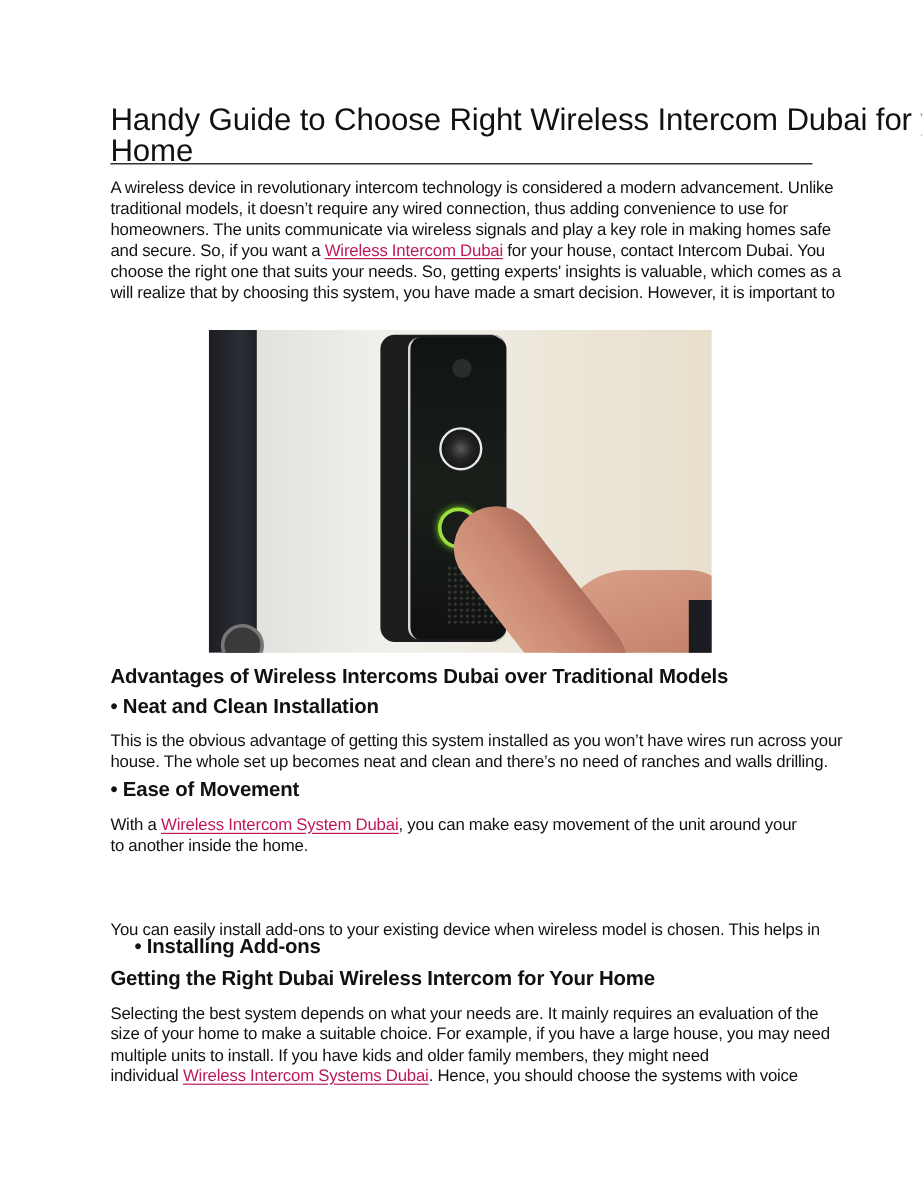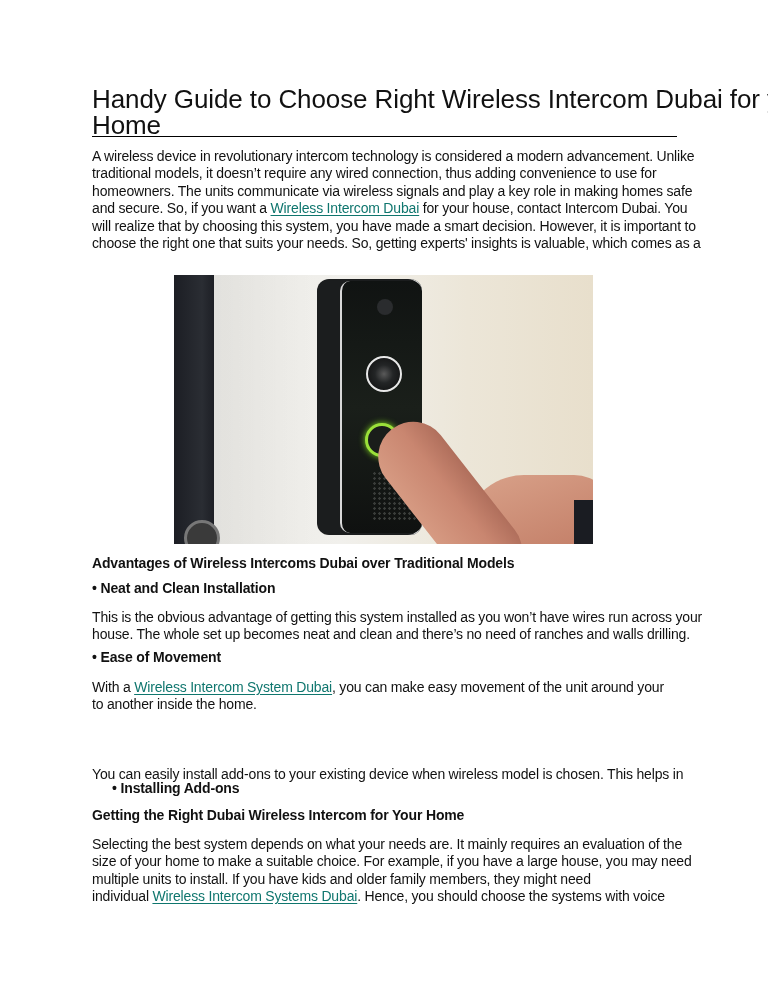--- a/index.html
+++ b/index.html
@@ -48,28 +48,28 @@
       font-size: 14px;
       line-height: 17.4px;
       color: #111;
       letter-spacing: -0.15px;
       word-spacing: -0.2px;
     }
     .heading {
       position: absolute;
       left: 0;
       width: 585px;
-      font-size: 14px;
+      font-size: 17px;
       line-height: 17.4px;
       font-weight: bold;
       color: #111;
       letter-spacing: -0.15px;
     }
     a.link {
-      color: #0f766e;
+      color: #be185d;
       text-decoration: underline;
       text-underline-offset: 2px;
     }
     .line { display: block; white-space: nowrap; }
 
     
     .photo {
       position: absolute;
       left: 174px;
       top: 275px;
@@ -177,22 +177,22 @@
     <span class="line">Handy Guide to Choose Right Wireless Intercom Dubai for your</span>
     <span class="line">Home</span>
   </div>
   <div class="title-rule"></div>
 
   <div class="para" style="top:148px;">
     <span class="line">A wireless device in revolutionary intercom technology is considered a modern advancement. Unlike</span>
     <span class="line">traditional models, it doesn’t require any wired connection, thus adding convenience to use for</span>
     <span class="line">homeowners. The units communicate via wireless signals and play a key role in making homes safe</span>
     <span class="line"><span>and secure. So, if you want a </span><a class="link" href="#">Wireless Intercom Dubai</a><span> for your house, contact Intercom Dubai. You</span></span>
+    <span class="line">choose the right one that suits your needs. So, getting experts' insights is valuable, which comes as a</span>
     <span class="line">will realize that by choosing this system, you have made a smart decision. However, it is important to</span>
-    <span class="line">choose the right one that suits your needs. So, getting experts' insights is valuable, which comes as a</span>
   </div>
 
   <div class="heading" style="top:555px;">Advantages of Wireless Intercoms Dubai over Traditional Models</div>
 
   <div class="heading" style="top:580px;">• Neat and Clean Installation</div>
   <div class="para" style="top:609px;">
     <span class="line">This is the obvious advantage of getting this system installed as you won’t have wires run across your</span>
     <span class="line">house. The whole set up becomes neat and clean and there’s no need of ranches and walls drilling.</span>
   </div>
 

